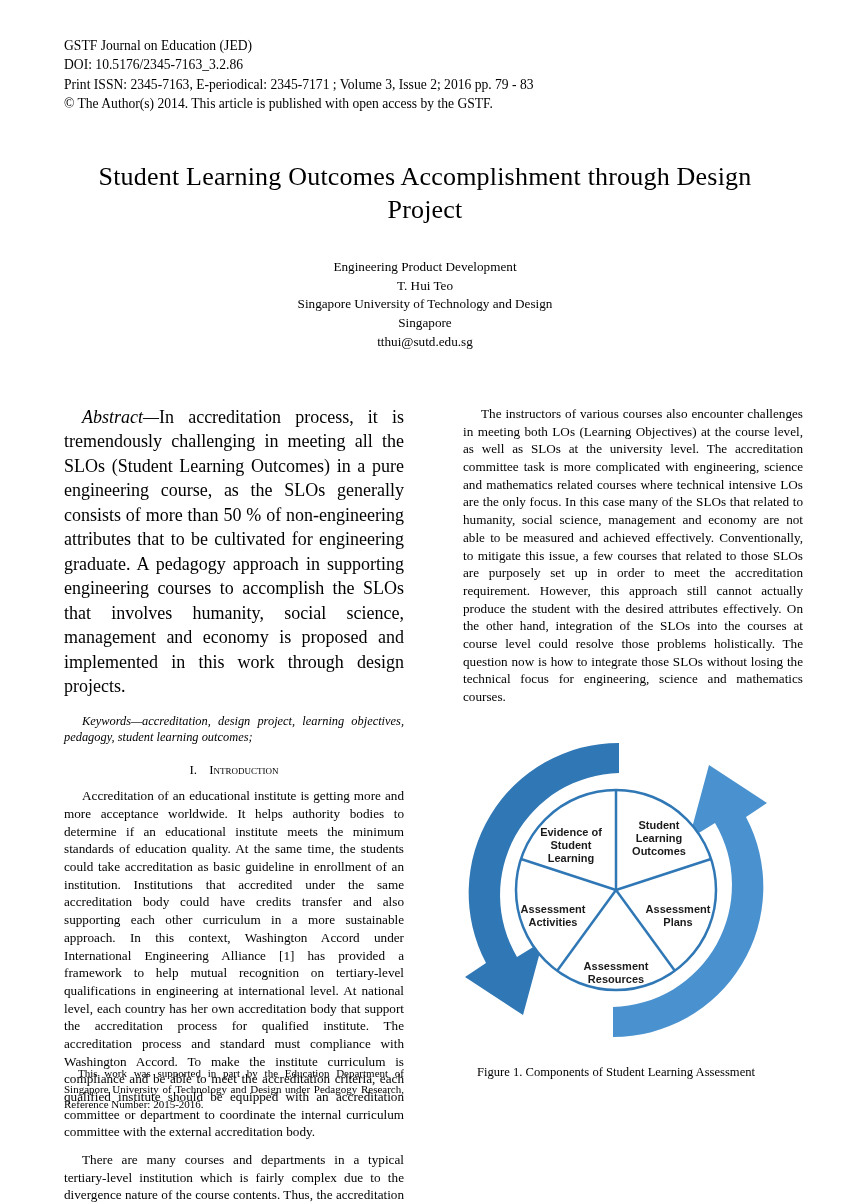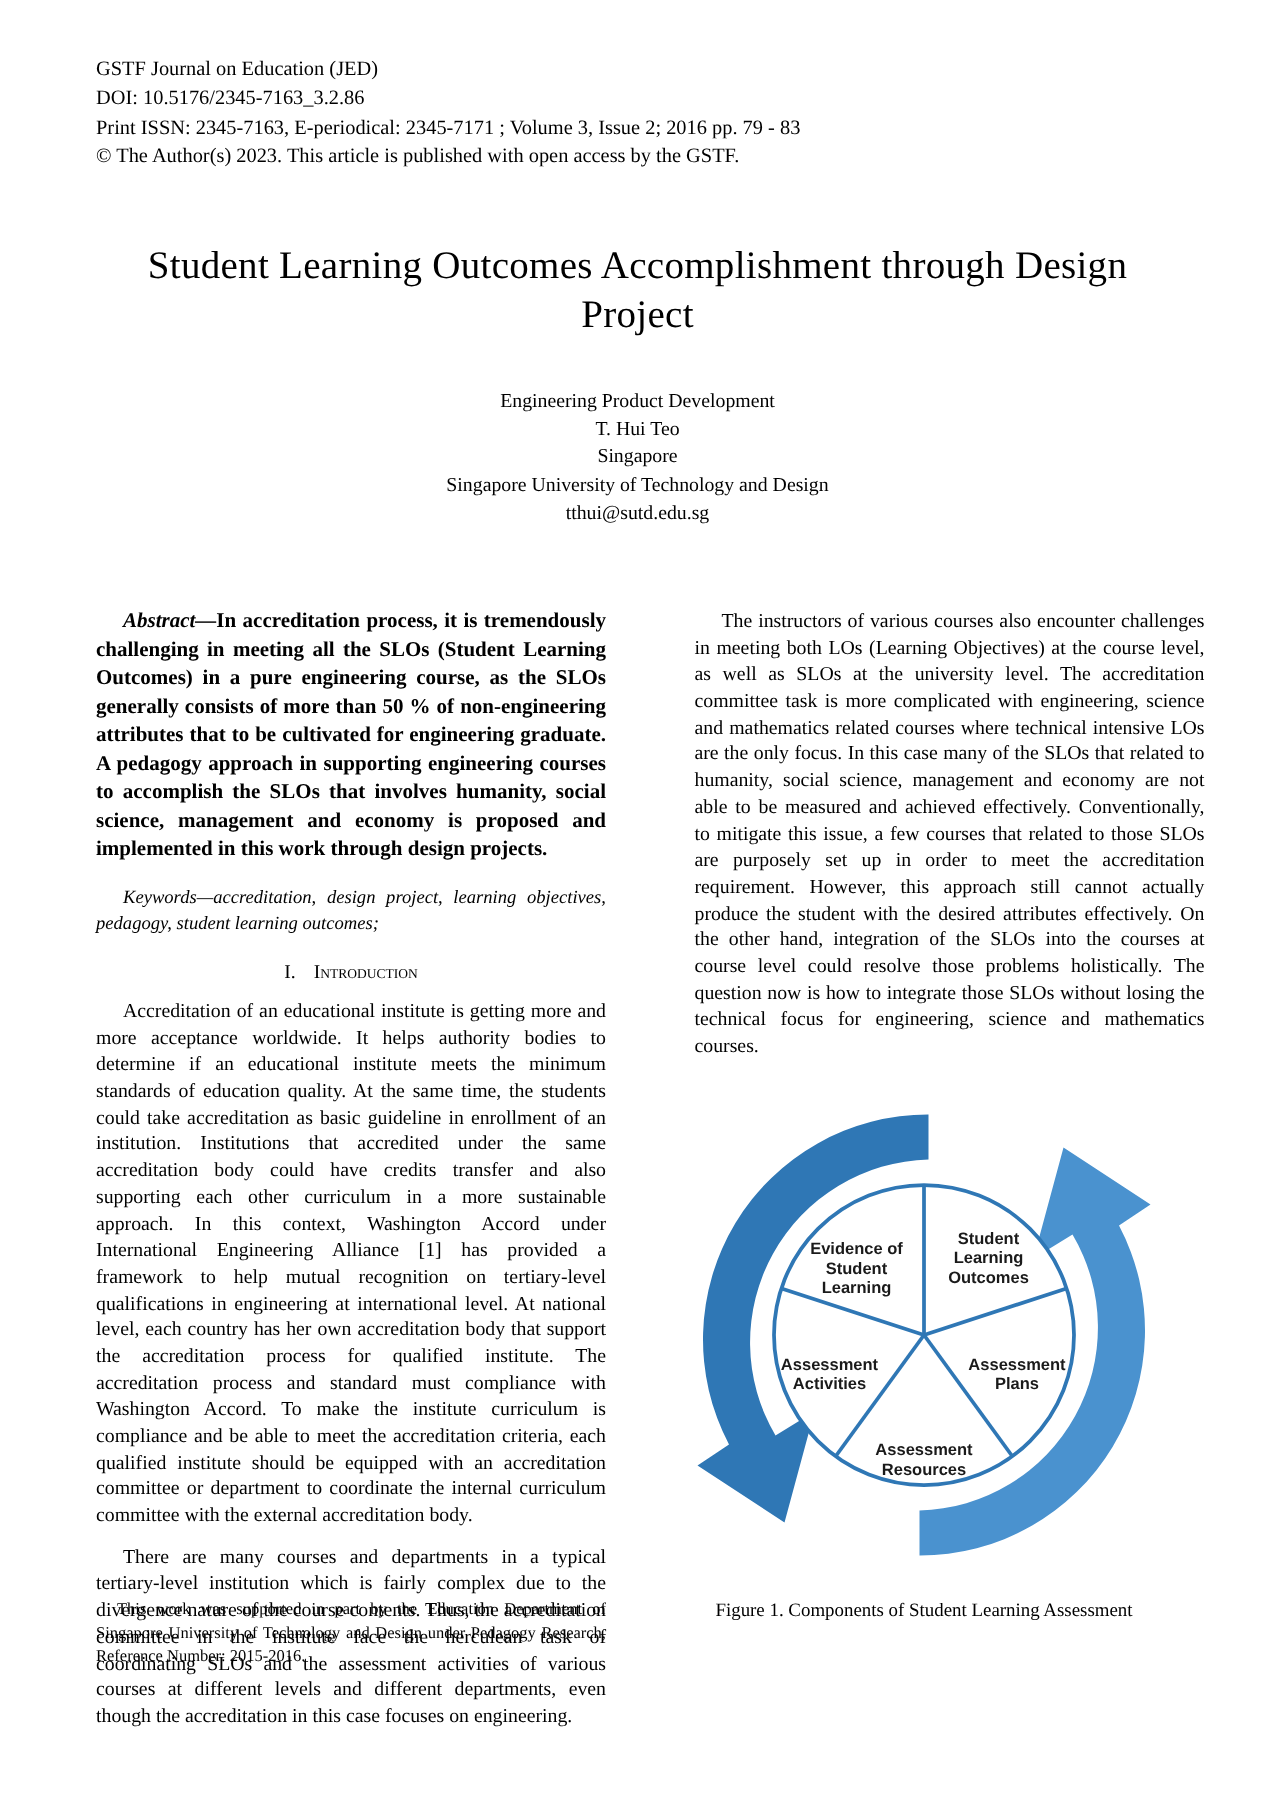--- a/index.html
+++ b/index.html
@@ -71,22 +71,22 @@
 
   p {
     margin: 0 0 10px 0;
     text-align: justify;
     font-size: 13.2px;
     line-height: 1.34;
     text-indent: 18px;
   }
 
   .abstract {
-    font-weight: bold;
-    font-size: 14px;
+    font-weight: normal;
+    font-size: 18px;
     line-height: 1.36;
     text-align: justify;
     text-indent: 18px;
     margin: 0 0 14px 0;
   }
   .abstract .lead { font-style: italic; }
 
   .keywords {
     font-weight: normal;
     font-style: italic;
@@ -152,30 +152,30 @@
 </style>
 </head>
 <body>
 
 <div class="page">
 
   <div class="header-block">
     <div>GSTF Journal on Education (JED)</div>
     <div>DOI: 10.5176/2345-7163_3.2.86</div>
     <div>Print ISSN: 2345-7163, E-periodical: 2345-7171 ; Volume 3, Issue 2; 2016 pp. 79 - 83</div>
-    <div>© The Author(s) 2023. This article is published with open access by the GSTF.</div>
+    <div>© The Author(s) 2014. This article is published with open access by the GSTF.</div>
   </div>
 
   <div class="title">Student Learning Outcomes Accomplishment through Design Project</div>
 
   <div class="authors">
     <div>Engineering Product Development</div>
     <div>T. Hui Teo</div>
+    <div>Singapore University of Technology and Design</div>
     <div>Singapore</div>
-    <div>Singapore University of Technology and Design</div>
     <div>tthui@sutd.edu.sg</div>
   </div>
 
   <div class="cols">
 
     <div class="col col-left">
       <p class="abstract"><span class="lead">Abstract—</span><span>In accreditation process, it is tremendously challenging in meeting all the SLOs (Student Learning Outcomes) in a pure engineering course, as the SLOs generally consists of more than 50 % of non-engineering attributes that to be cultivated for engineering graduate. A pedagogy approach in supporting engineering courses to accomplish the SLOs that involves humanity, social science, management and economy is proposed and implemented in this work through design projects.</span></p>
 
       <p class="keywords">Keywords—accreditation, design project, learning objectives, pedagogy, student learning outcomes;</p>
 

